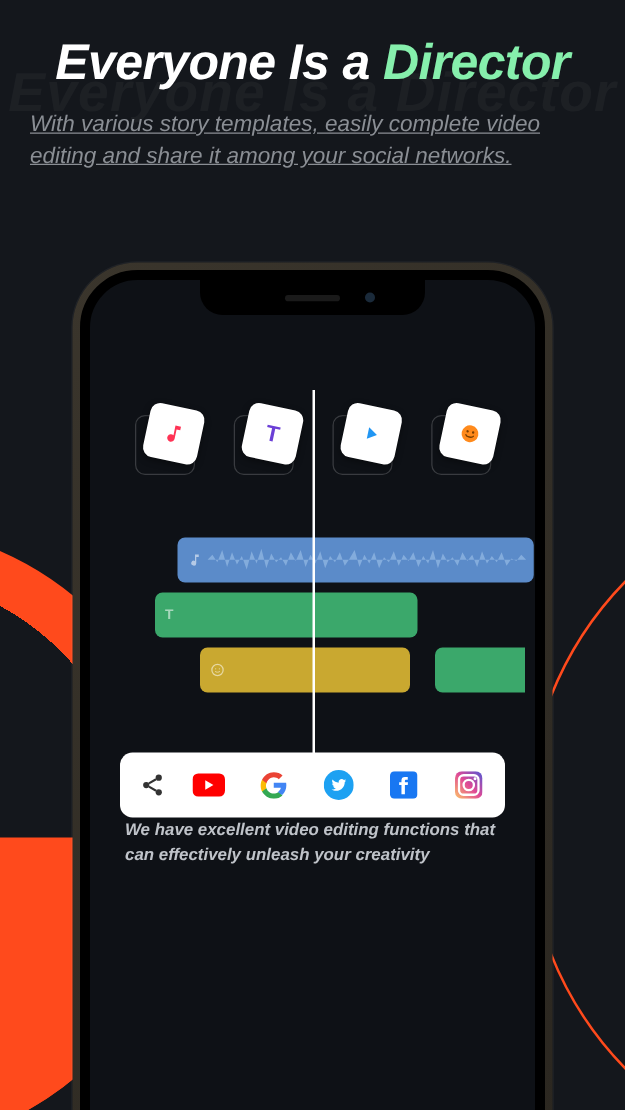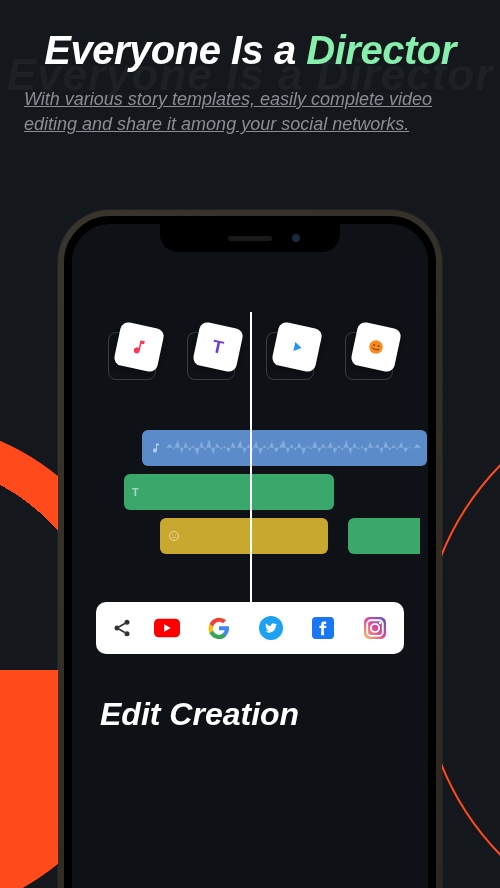--- a/index.html
+++ b/index.html
@@ -364,16 +364,16 @@
               </defs>
               <rect width="24" height="24" rx="6" fill="url(#ig)"></rect>
               <circle cx="12" cy="12" r="4.5" fill="none" stroke="#fff" stroke-width="2"></circle>
               <circle cx="17.5" cy="6.5" r="1.3" fill="#fff"></circle>
               <rect x="3.5" y="3.5" width="17" height="17" rx="4" fill="none" stroke="#fff" stroke-width="2"></rect>
             </svg>
         </div>
       </div>
     </div>
 
-    <h2 class="section-title">Edit Creation</h2>
+    <p class="section-body">We have excellent video editing functions that can effectively unleash your creativity</p>
 
   </div>
 </div>
 
 </body></html>

